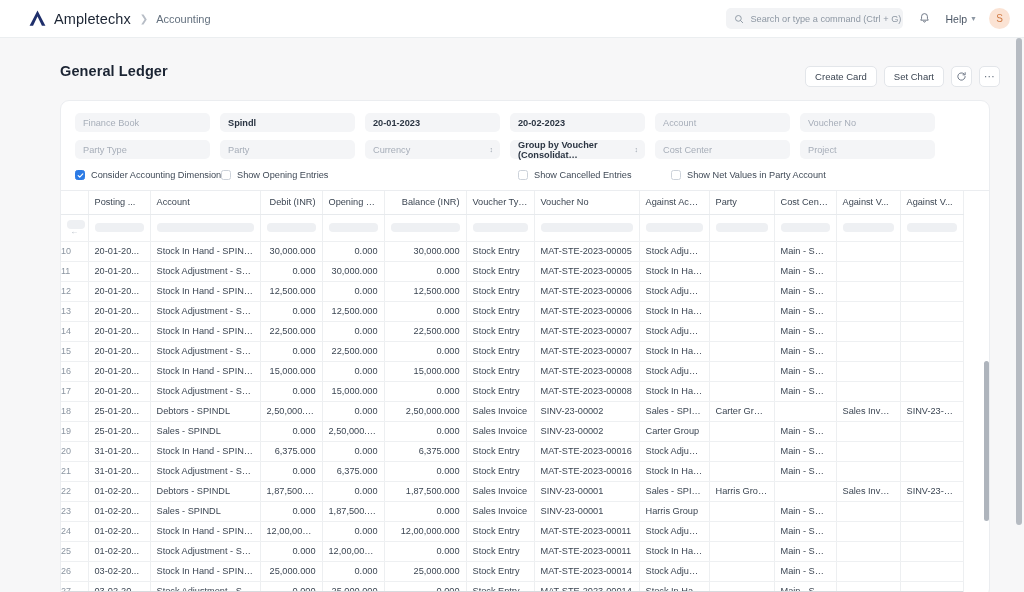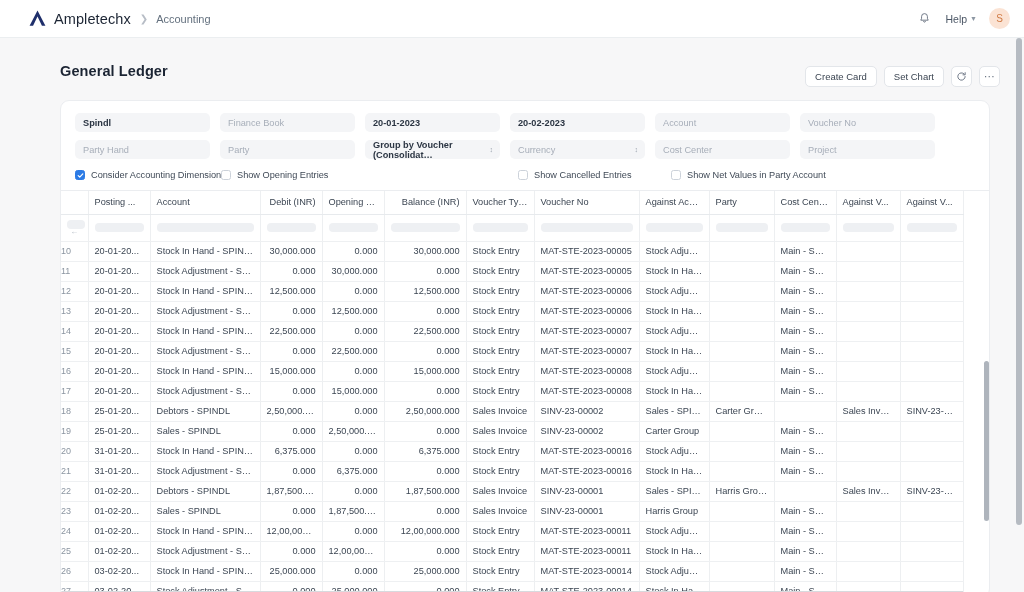--- a/index.html
+++ b/index.html
@@ -180,20 +180,27 @@
     <div class="brand">
       <svg class="brand-logo" viewBox="0 0 24 24">
         <path d="M12 2 L22 21 L17.6 21 L12 9.4 L6.4 21 L2 21 Z" fill="#1f2f6b"></path>
       </svg>
       <span class="brand-name">Ampletechx</span>
     </div>
     <span class="crumb-sep">❯</span>
     <span class="crumb-text">Accounting</span>
 
     <div class="nav-right">
+      <div class="searchbox">
+        <svg width="10" height="10" viewBox="0 0 16 16">
+          <circle cx="7" cy="7" r="4.6" fill="none" stroke="#8d97a3" stroke-width="1.5"></circle>
+          <line x1="10.4" y1="10.4" x2="14" y2="14" stroke="#8d97a3" stroke-width="1.5" stroke-linecap="round"></line>
+        </svg>
+        <span class="search-ph">Search or type a command (Ctrl + G)</span>
+      </div>
       <div class="bell">
         <svg width="13" height="13" viewBox="0 0 24 24">
           <path d="M12 3a5.4 5.4 0 0 0-5.4 5.4v3.3L5.2 15.1h13.6l-1.4-3.4V8.4A5.4 5.4 0 0 0 12 3z" fill="none" stroke="#5b6676" stroke-width="1.6" stroke-linejoin="round"></path>
           <path d="M10.2 17.4a1.9 1.9 0 0 0 3.6 0" fill="none" stroke="#5b6676" stroke-width="1.6" stroke-linecap="round"></path>
         </svg>
       </div>
       <div class="help">
         <span>Help</span>
         <span class="caret">▼</span>
       </div>
@@ -215,52 +222,52 @@
           </svg>
         </div>
         <div class="btn icon dots">⋯</div>
       </div>
     </div>
 
     <div class="card">
 
       <div class="filters">
         <div class="filter-row">
+            <div class="field w1 ph">
+              <span>Finance Book</span>
+            </div>
             <div class="field w1 filled">
               <span>Spindl</span>
             </div>
-            <div class="field w1 ph">
-              <span>Finance Book</span>
-            </div>
             <div class="field w1 filled">
               <span>20-01-2023</span>
             </div>
             <div class="field w1 filled">
               <span>20-02-2023</span>
             </div>
             <div class="field w1 ph">
               <span>Account</span>
             </div>
             <div class="field w1 ph">
               <span>Voucher No</span>
             </div>
           </div>
         <div class="filter-row">
             <div class="field w1 ph">
-              <span>Party Hand</span>
+              <span>Party Type</span>
             </div>
             <div class="field w1 ph">
               <span>Party</span>
+            </div>
+            <div class="field w1 ph">
+              <span>Currency</span>
+              <span class="sel-arrow">↕</span>
             </div>
             <div class="field w1 filled">
               <span>Group by Voucher (Consolidat…</span>
-              <span class="sel-arrow">↕</span>
-            </div>
-            <div class="field w1 ph">
-              <span>Currency</span>
               <span class="sel-arrow">↕</span>
             </div>
             <div class="field w1 ph">
               <span>Cost Center</span>
             </div>
             <div class="field w1 ph">
               <span>Project</span>
             </div>
           </div>
         <div class="checks" style="position: relative; height: 14px;">

